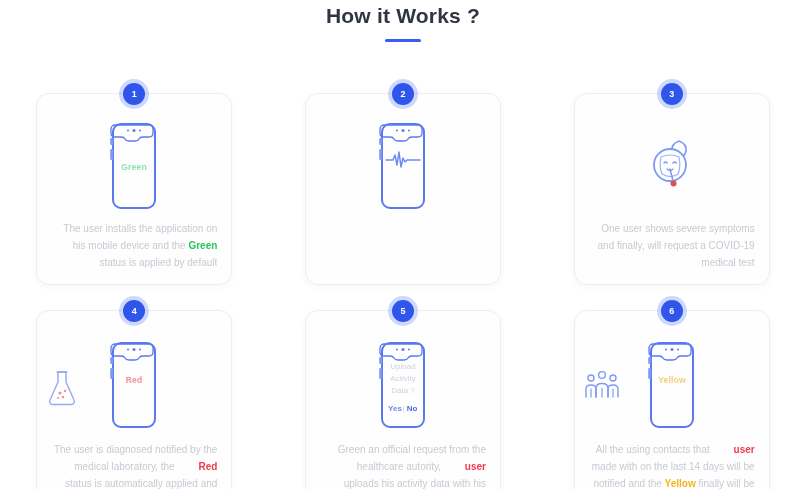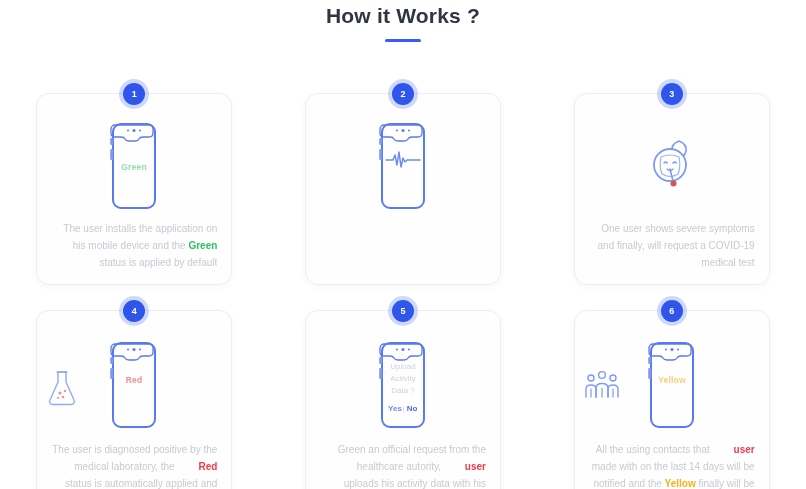--- a/index.html
+++ b/index.html
@@ -222,21 +222,21 @@
               <circle cx="26" cy="8.5" r="1" fill="#5a79f0"></circle>
               <circle cx="32" cy="8.5" r="1.5" fill="#5a79f0"></circle>
               <circle cx="38" cy="8.5" r="1" fill="#5a79f0"></circle>
               <rect x="8.2" y="16" width="3" height="7" rx="1.3" fill="#7e9af5"></rect>
               <rect x="8.2" y="27" width="3" height="11" rx="1.3" fill="#7e9af5"></rect>
               <text class="screen-label lbl-red" x="32" y="42" text-anchor="middle">Red</text>
             </svg>
           </div>
         </div>
         <div class="caption">
-          <span>The user is diagnosed positive by the medical laboratory, the </span><span class="hl-red">Red</span><span> status is automatically applied and user notified</span>
+          <span>The user is diagnosed notified by the medical laboratory, the </span><span class="hl-red">Red</span><span> status is automatically applied and user notified</span>
         </div>
       </div>
     </div>
 
     <div class="cell">
       <div class="card r2">
         <div class="badge">5</div>
         <div class="art r2">
           <div class="phone-wrap">
             <svg width="64" height="88" viewBox="0 0 64 88">

